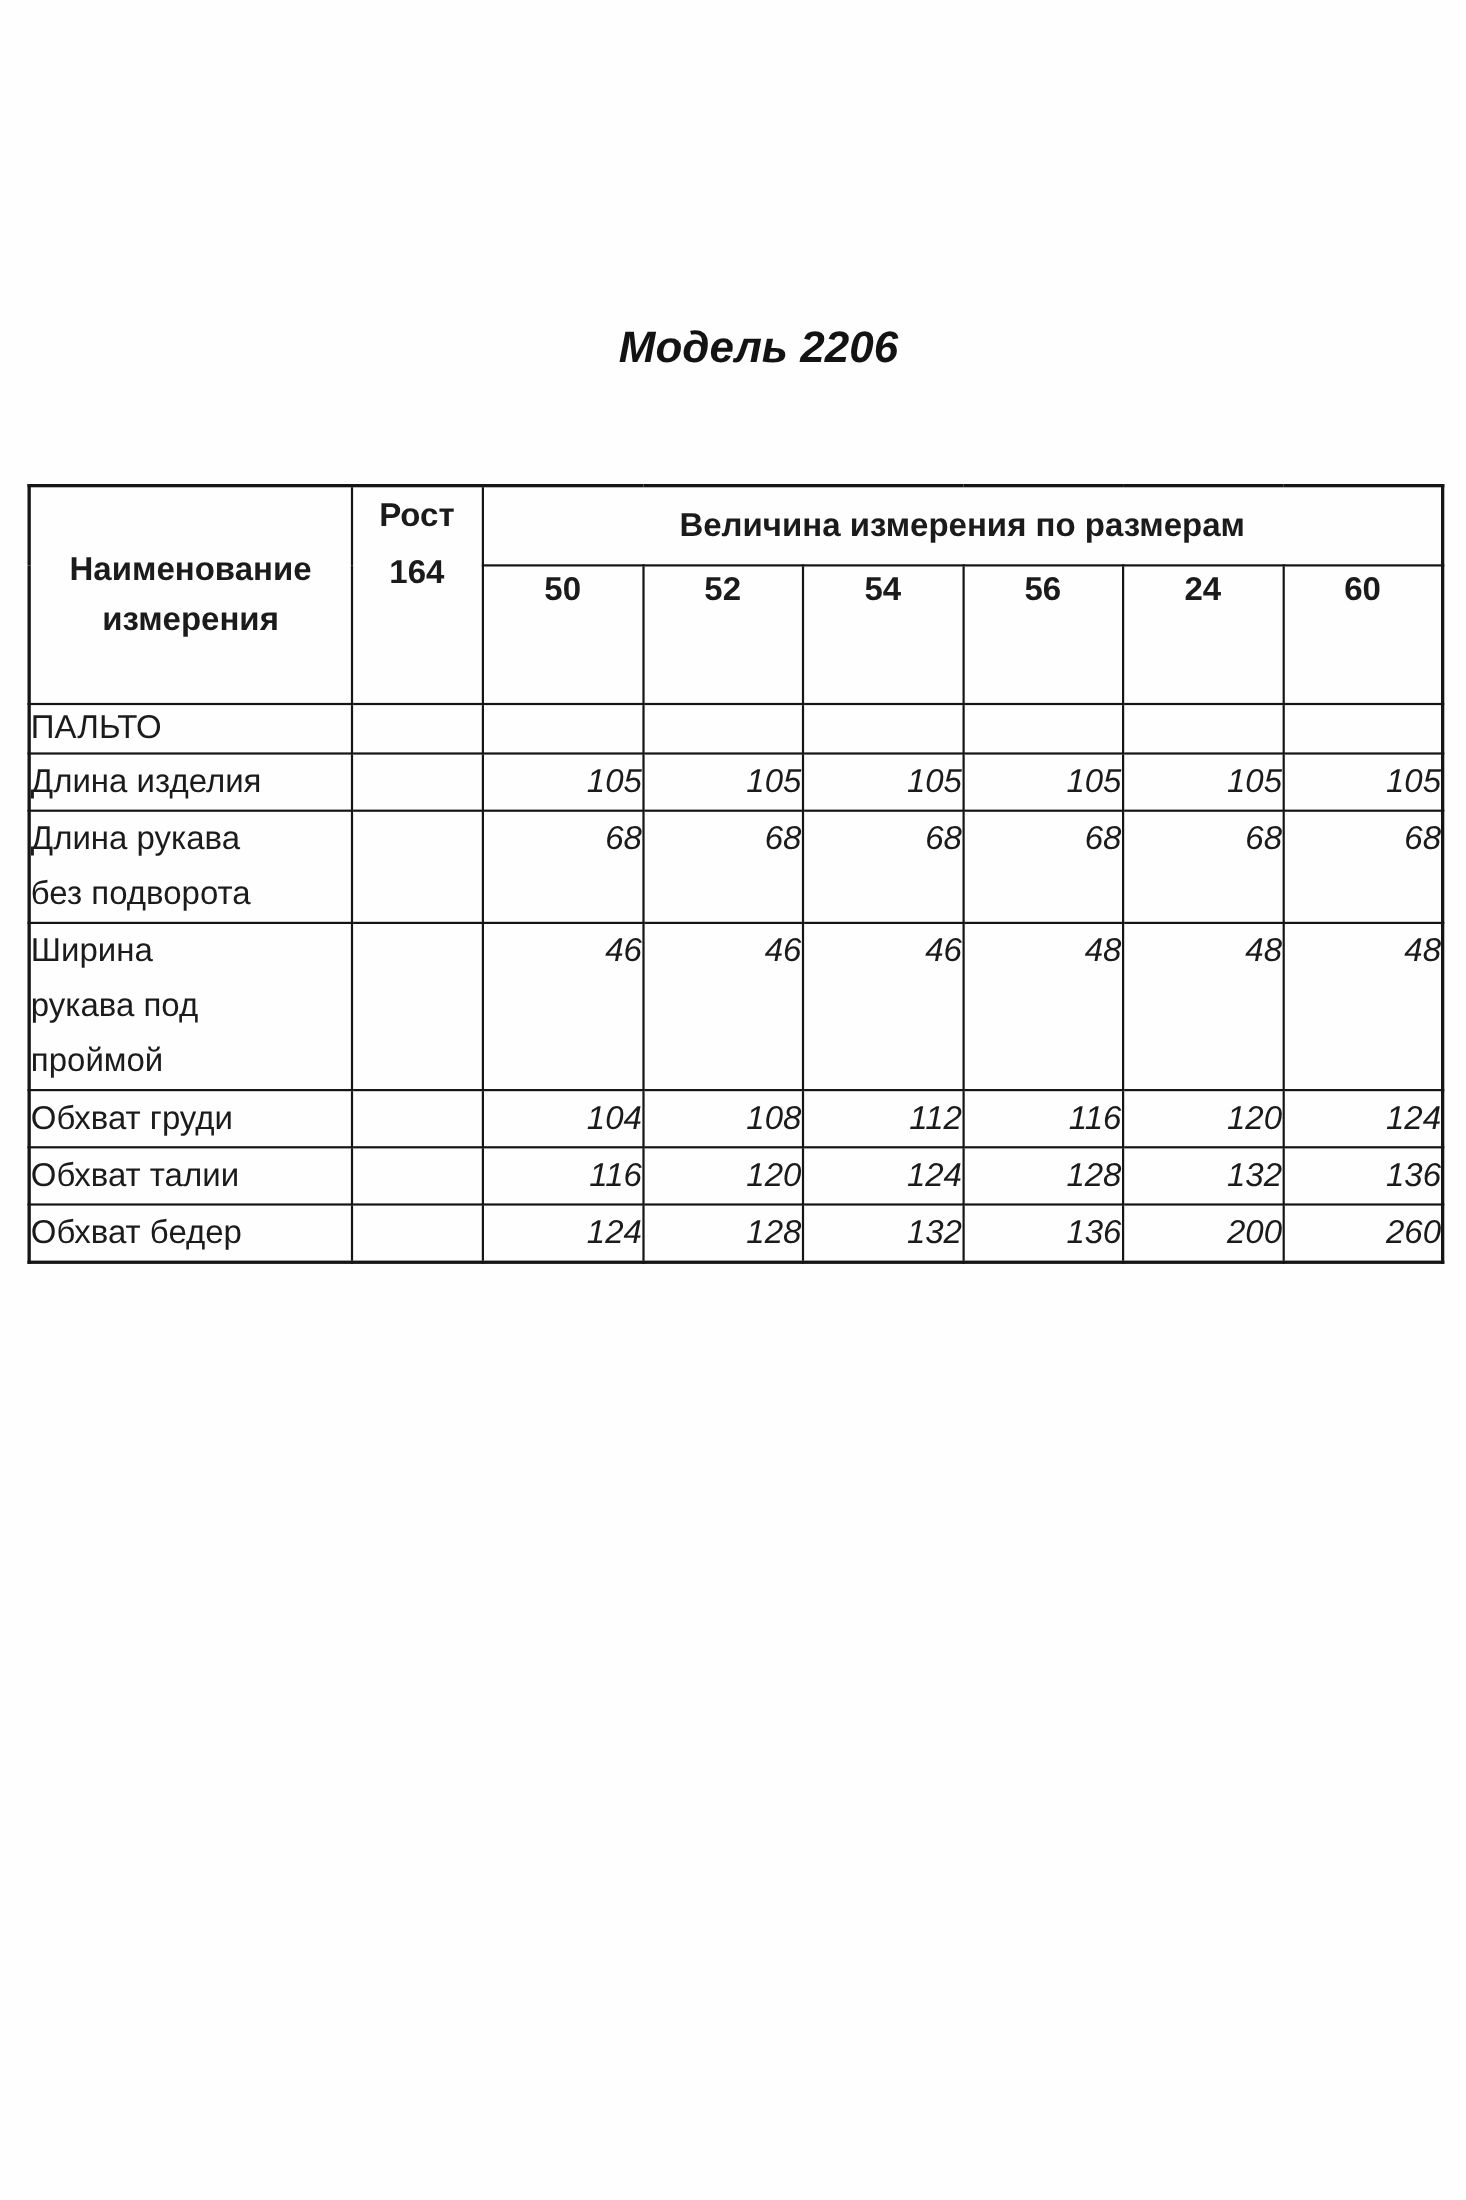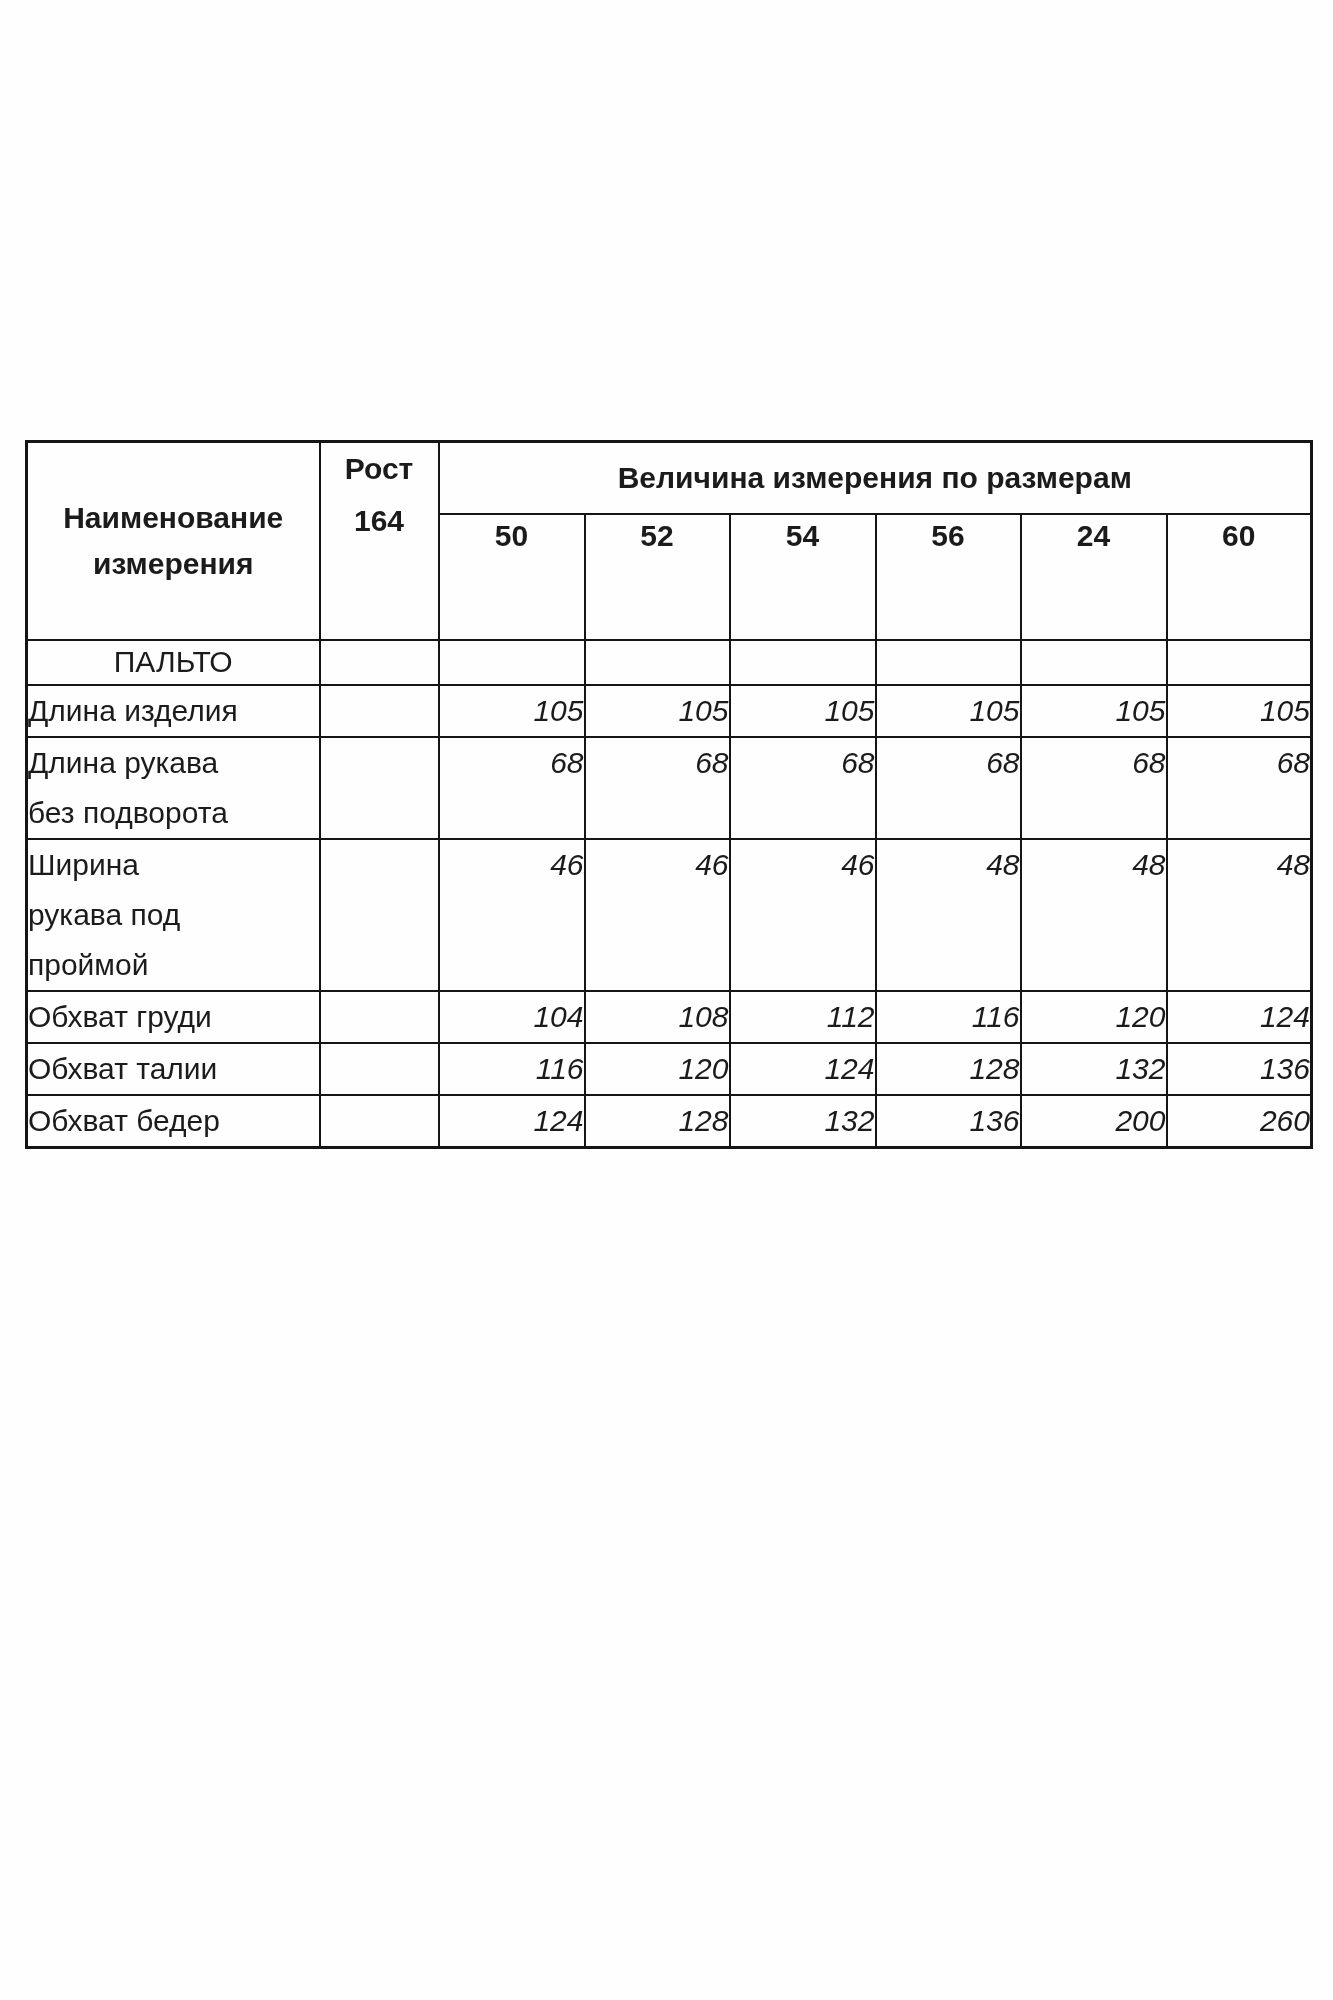--- a/index.html
+++ b/index.html
@@ -76,21 +76,21 @@
 
   
   td.c-label {
     text-align: left;
     vertical-align: top;
     padding: 0 4px 0 9px;
     line-height: 50px;
     white-space: pre-line;
   }
   td.c-section {
-    text-align: center;
+    text-align: left;
     vertical-align: middle;
     line-height: 40px;
   }
   td.c-val {
     text-align: right;
     vertical-align: top;
     line-height: 50px;
     font-style: italic;
   }
   tr.h45  { height: 45px; }
@@ -99,20 +99,21 @@
   tr.h150 { height: 150px; }
   tr.h48  { height: 48px; padding-left: 22px; }
   tr.h51  { height: 51px; }
   tr.h50  { height: 50px; }
 </style>
 </head>
 <body>
 
 <div class="page">
 
+  <h1 class="title">Модель 2206</h1>
 
   <table class="size-table">
     <colgroup>
       <col style="width:293px">
       <col style="width:119px">
       <col style="width:146px">
       <col style="width:145px">
       <col style="width:146px">
       <col style="width:145px">
       <col style="width:146px">

